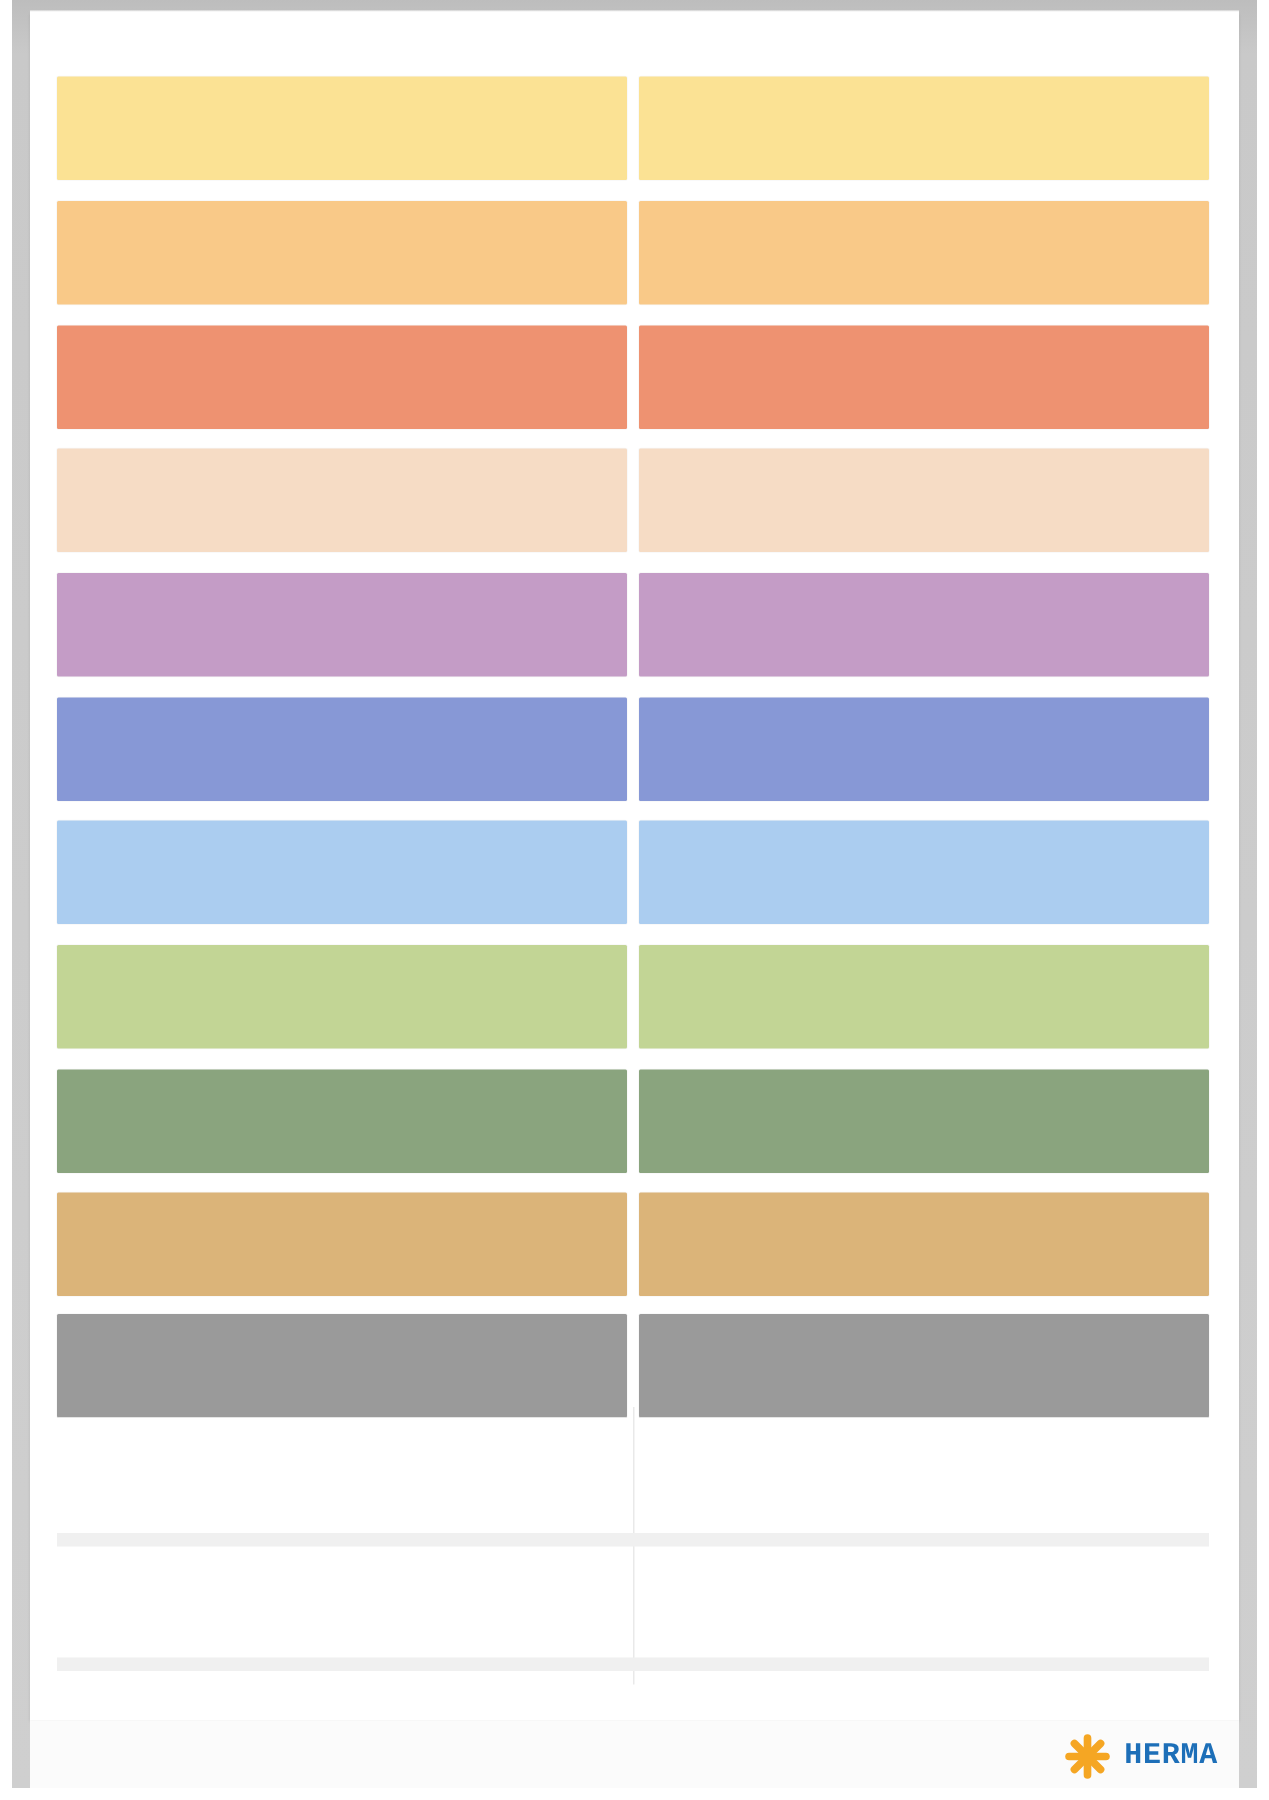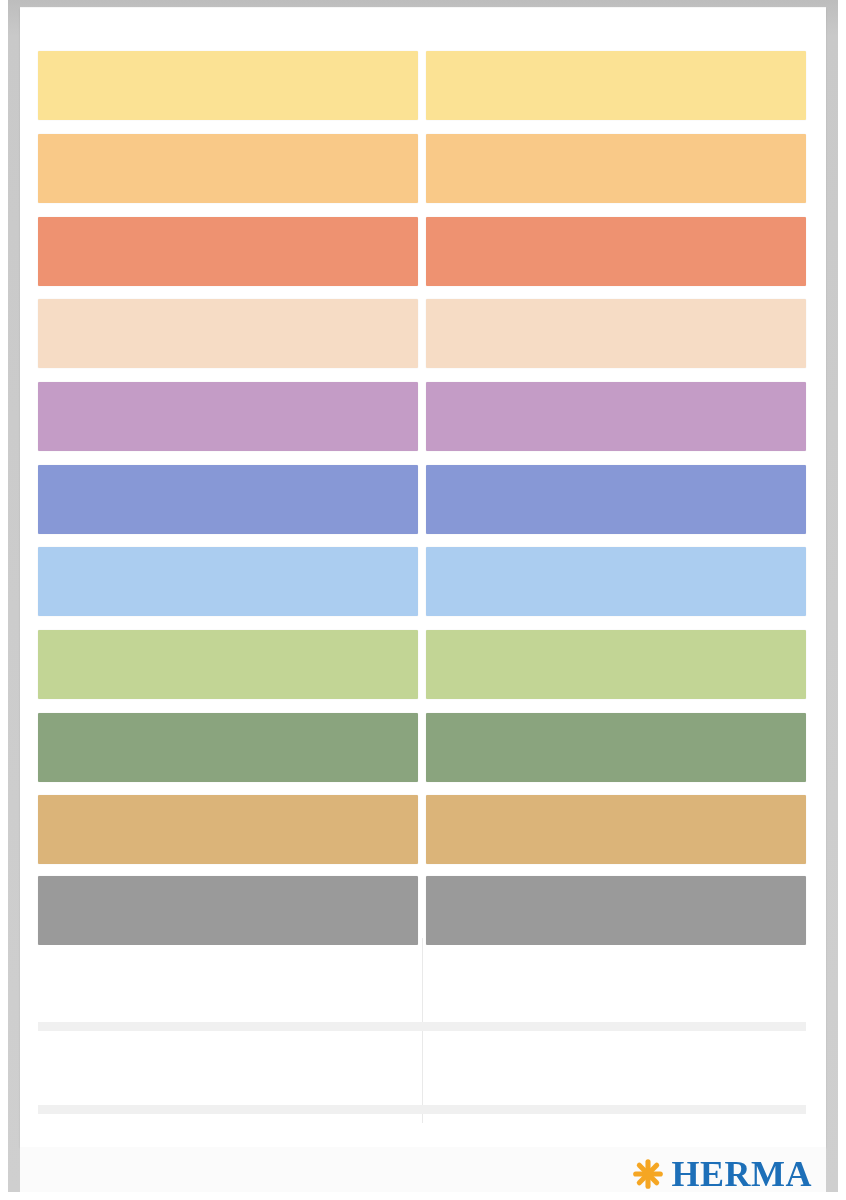--- a/index.html
+++ b/index.html
@@ -113,23 +113,23 @@
     display: flex;
     align-items: center;
     gap: 9px;
   }
   .brand-mark {
     width: 30px;
     height: 30px;
     display: block;
   }
   .brand-name {
-    font-family: Liberation Serif, serif;
+    font-family: Liberation Mono, monospace;
     font-weight: bold;
-    font-size: 36px;
+    font-size: 20px;
     letter-spacing: 0.5px;
     color: #1d6fb8;
     line-height: 1;
   }
 </style>
 </head>
 <body>
 
 <div class="stage">
 

